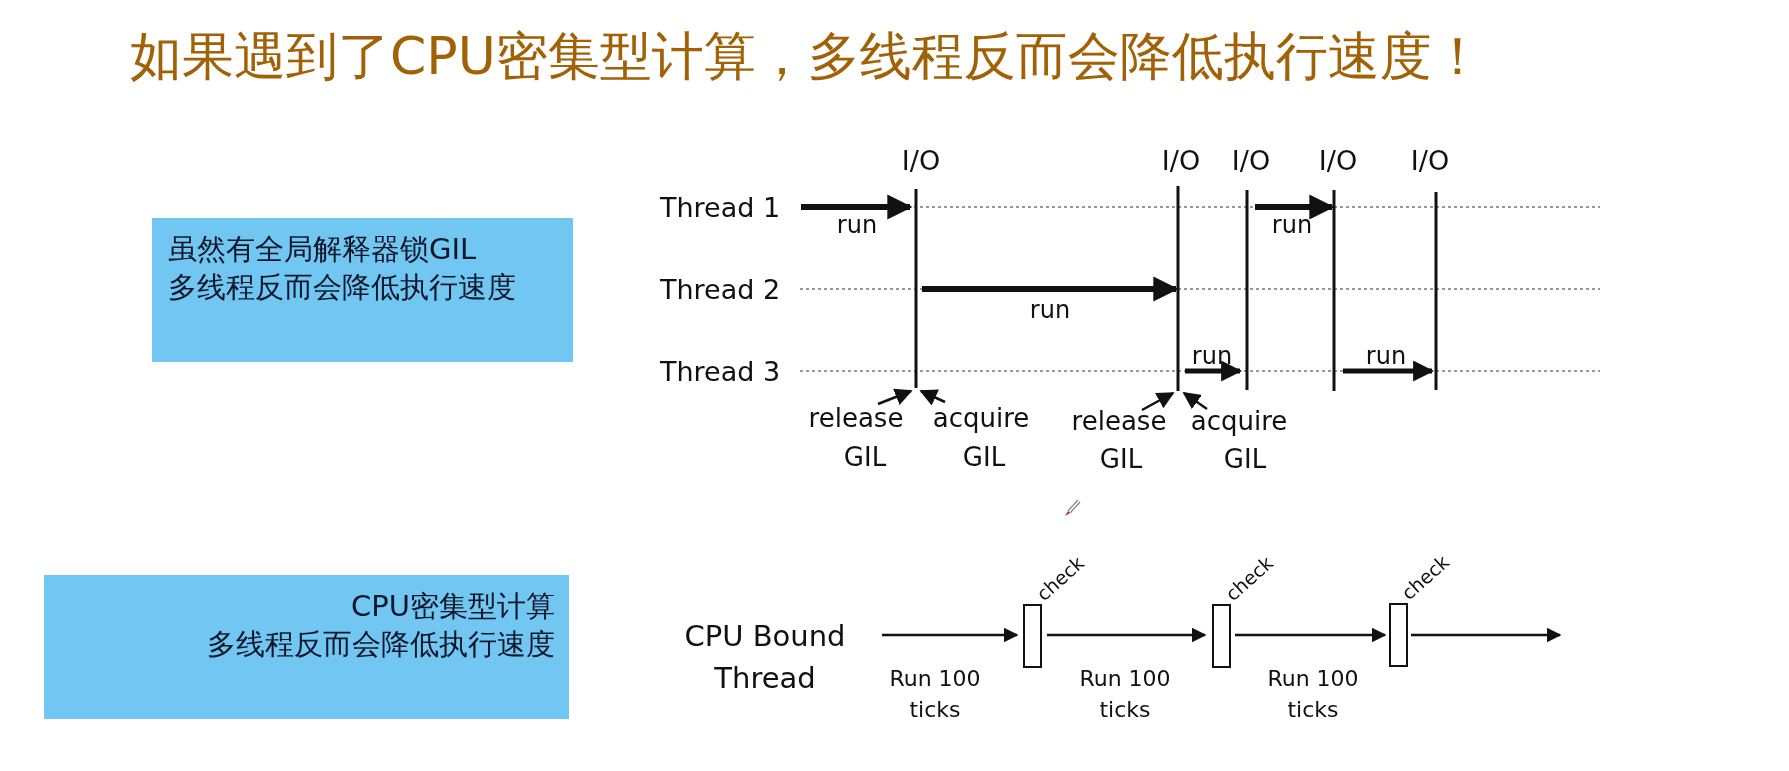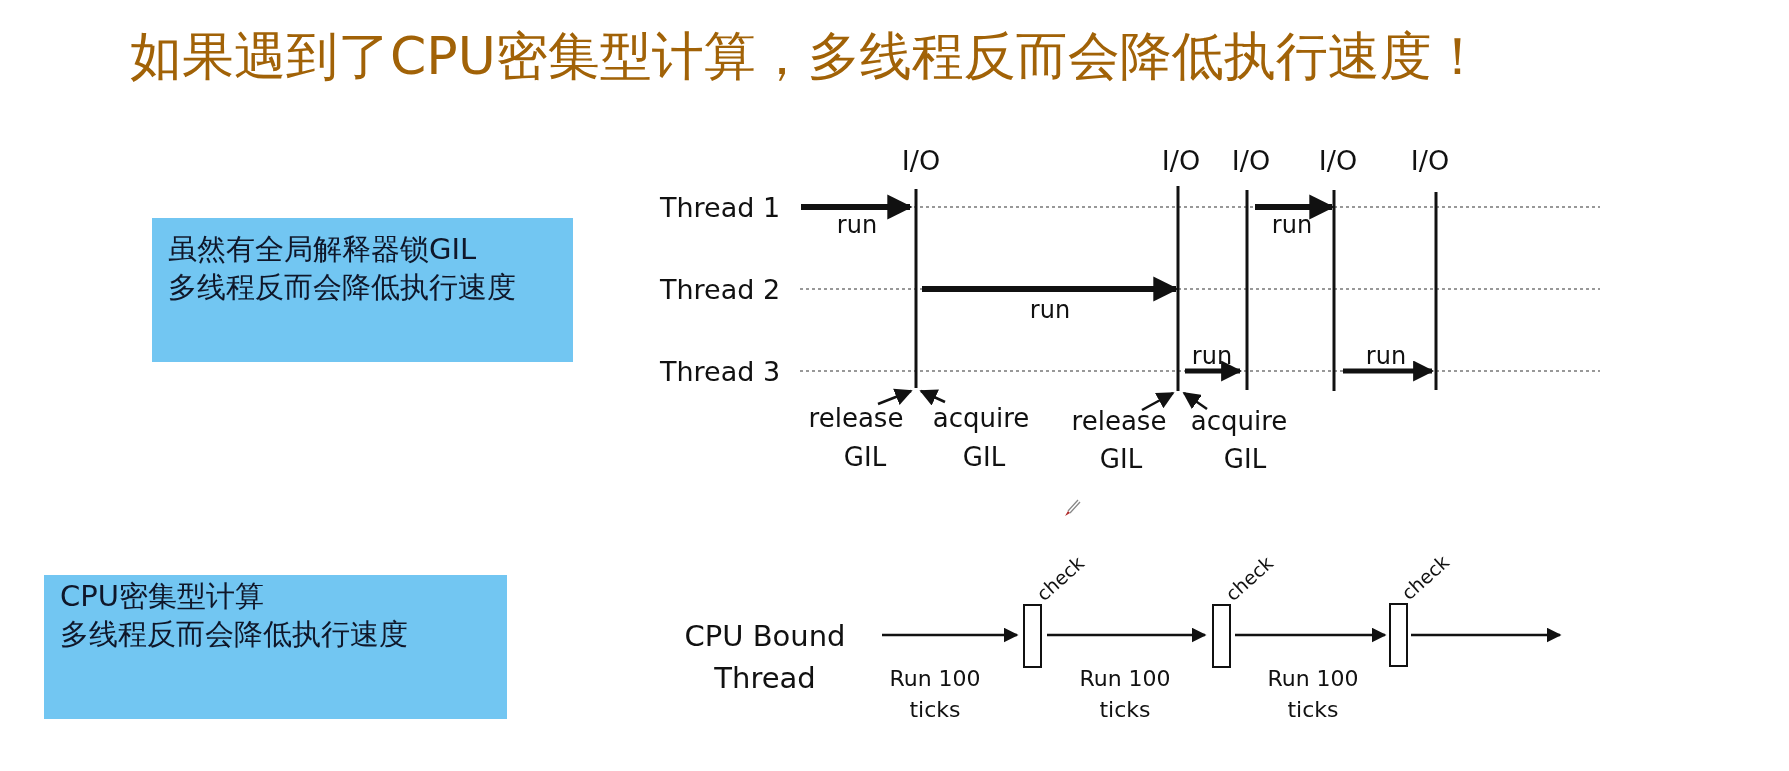--- a/index.html
+++ b/index.html
@@ -6,21 +6,21 @@
   body { width:1789px; height:771px; position:relative; overflow:hidden;
          font-family:"DejaVu Sans", sans-serif; color:#111; }
   .title { position:absolute; left:130px; top:22px; font-size:52px; font-weight:400;
            letter-spacing:0px; color:#a16207; white-space:nowrap;
            font-family:"DejaVu Sans", sans-serif; }
   .note { position:absolute; background:#72c6f2; color:#0f172a;
           font-family:"DejaVu Sans", sans-serif; font-size:29px; line-height:38px;
           padding:8px 14px; box-sizing:border-box; }
   .note .line { display:block; white-space:nowrap; }
   #note1 { left:152px; top:218px; width:421px; height:144px; padding-top:12px; padding-left:16px; }
-  #note2 { left:44px; top:575px; width:463px; height:144px; padding-top:2px; padding-left:16px; }
+  #note2 { left:44px; top:575px; width:525px; height:144px; padding-top:12px; padding-left:16px;text-align:right; }
   svg { position:absolute; left:0; top:0; }
   .lbl { font-family:"DejaVu Sans", sans-serif; fill:#111; }
   .cursor { position:absolute; left:1062px; top:498px; width:20px; height:20px; }
 </style>
 </head>
 <body>
 
 <div class="title">如果遇到了CPU密集型计算，多线程反而会降低执行速度！</div>
 
 <div class="note" id="note1">

